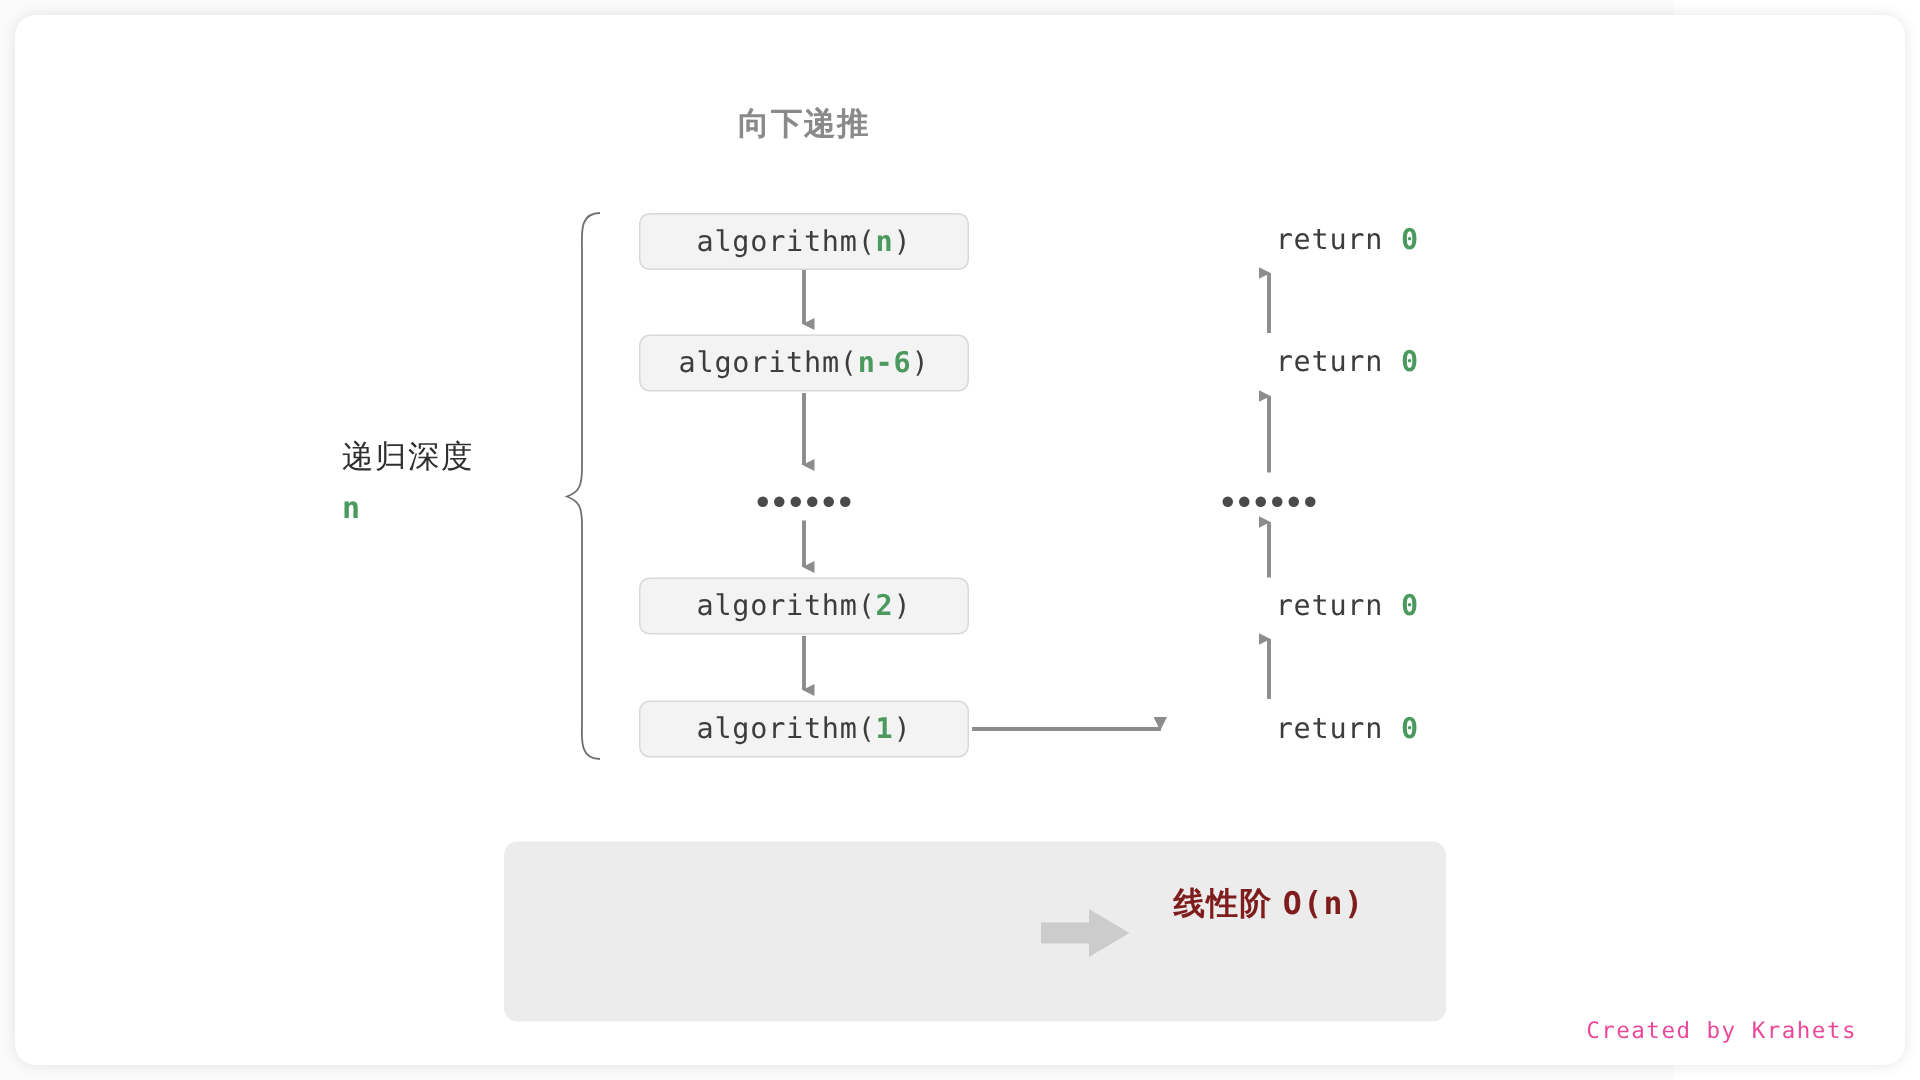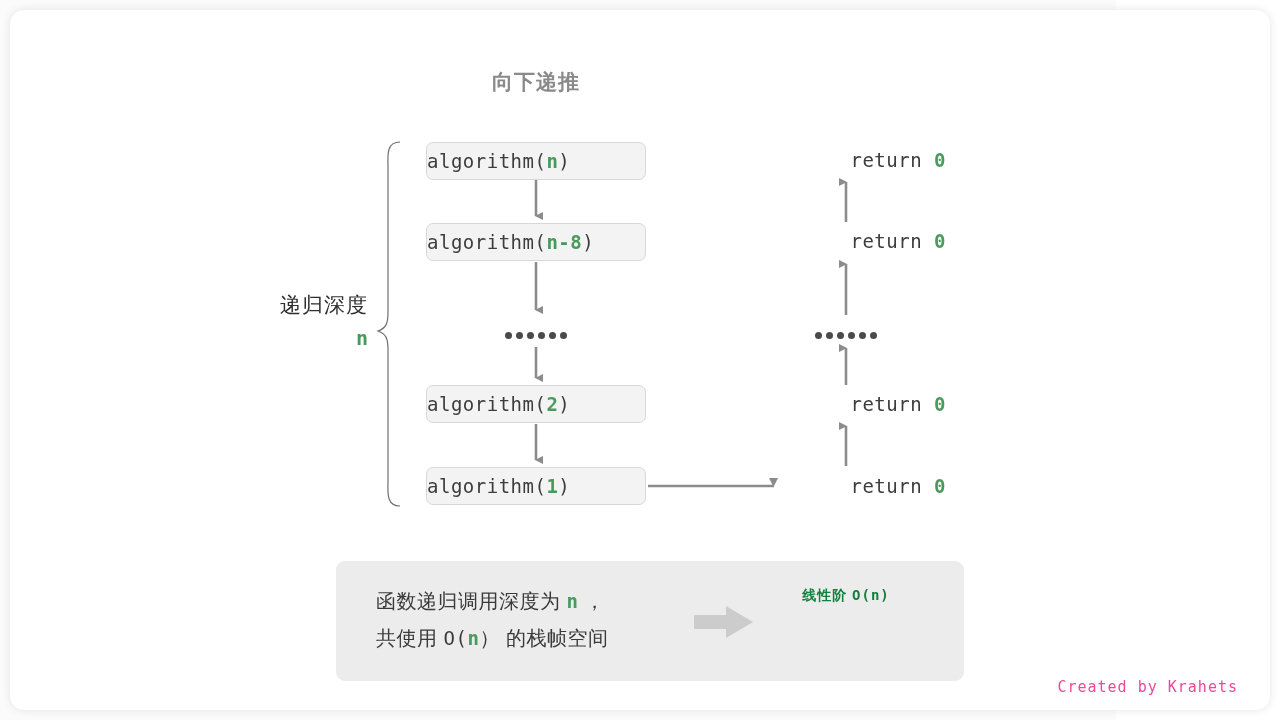--- a/index.html
+++ b/index.html
@@ -48,20 +48,21 @@
   
   .call-box {
     width: 220px;
     height: 38px;
     background: #f3f3f3;
     border: 1px solid #d8d8d8;
     border-radius: 7px;
     box-sizing: border-box;
     display: flex;
     align-items: center;
+    justify-content: center;
     font-family: "DejaVu Sans Mono", "Liberation Mono", monospace;
     font-size: 19px;
     color: #3d3d3d;
     letter-spacing: 0.5px;
   }
   .call-box .arg {
     color: #4a9a5e;
     font-weight: bold;
   }
 
@@ -104,21 +105,21 @@
   #arrow-layer {
     position: absolute;
     left: 0; top: 0;
     width: 1280px;
     height: 720px;
     pointer-events: none;
   }
 
   
   .depth-label {
-    text-align: right;
+    text-align: left;
     width: 140px;
   }
   .depth-label .t1 {
     display: block;
     font-size: 21px;
     color: #2f2f2f;
     letter-spacing: 1px;
     line-height: 1.6;
   }
   .depth-label .t2 {
@@ -180,23 +181,23 @@
   }
   #summary-right .title {
     display: block;
     font-size: 21px;
     font-weight: bold;
     color: #2b2b2b;
     letter-spacing: 1px;
   }
   #summary-right .value {
     display: block;
-    font-size: 14px;
-    font-weight: bold;
-    color: #15803d;
+    font-size: 21px;
+    font-weight: bold;
+    color: #7f1d1d;
     letter-spacing: 1px;
   }
   #summary-right .value .mono {
     font-family: "DejaVu Sans Mono", "Liberation Mono", monospace;
   }
   #block-arrow {
     position: absolute;
     left: 358px;
     top: 44px;
     width: 60px;
@@ -269,21 +270,21 @@
     </div>
 
     <div class="abs call-box" style="left:416px; top:132px;">
       <span>algorithm(</span>
         <span class="arg">n</span>
         <span>)</span>
     </div>
 
     <div class="abs call-box" style="left:416px; top:213px;">
       <span>algorithm(</span>
-        <span class="arg">n-8</span>
+        <span class="arg">n-6</span>
         <span>)</span>
     </div>
 
     <div class="abs dots" style="left:466px; top:313px;">
       <span></span><span></span><span></span><span></span><span></span><span></span>
     </div>
 
     <div class="abs call-box" style="left:416px; top:375px;">
       <span>algorithm(</span>
         <span class="arg">2</span>
@@ -312,24 +313,20 @@
       <span>return </span><span class="zero">0</span>
     </div>
 
     <div class="abs ret-label" style="left:736px; top:465px;">
       <span>return </span><span class="zero">0</span>
     </div>
 
 
     <div id="summary-box">
 
-      <div id="summary-left">
-        <div><span>函数递归调用深度为 </span><span class="grn">n</span><span> ，</span></div>
-        <div><span>共使用 </span><span class="mono">O(</span><span class="grn">n</span><span>）</span><span> 的栈帧空间</span></div>
-      </div>
 
       <svg id="block-arrow" viewBox="0 0 60 34">
         <path d="M0,10 L32,10 L32,1 L59,17 L32,33 L32,24 L0,24 Z" fill="#cccccc"></path>
       </svg>
 
       <div id="summary-right">
         <span class="value"><span>线性阶 </span><span class="mono">O(n)</span></span>
       </div>
     </div>
 

